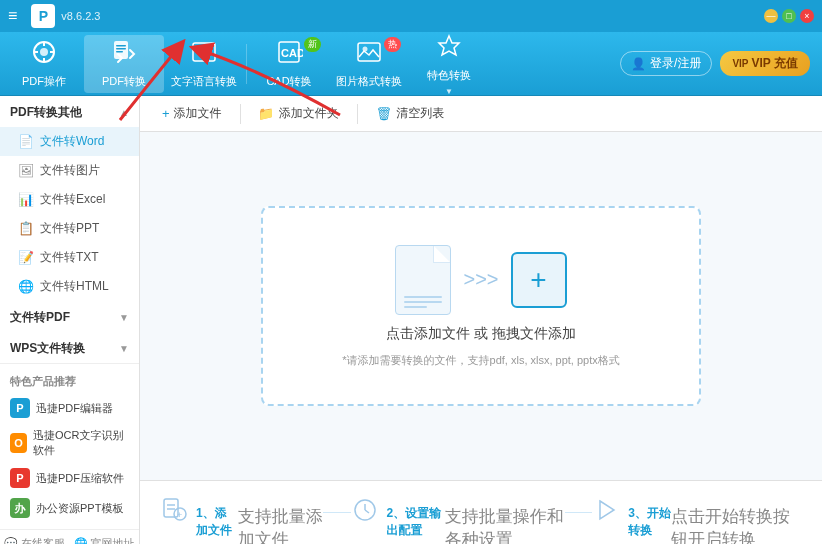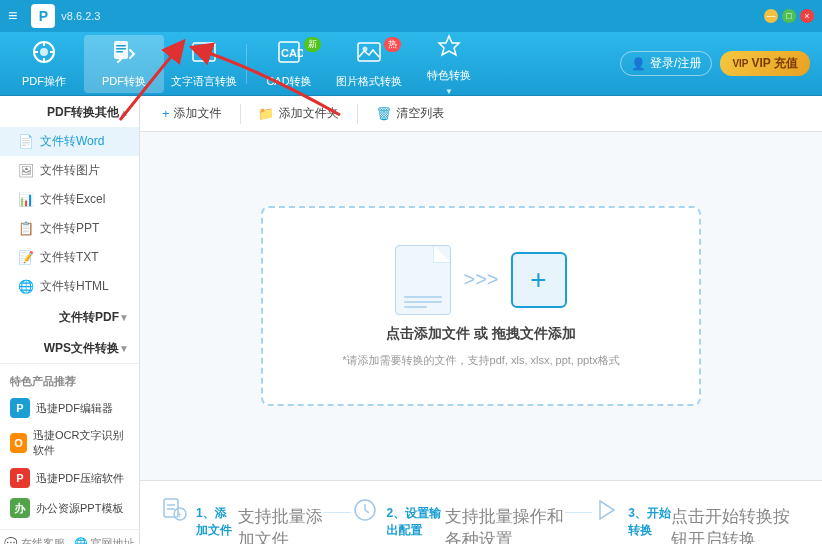--- a/index.html
+++ b/index.html
@@ -79,21 +79,21 @@
 
     
     .sidebar {
       width: 140px; min-width: 140px;
       background: white;
       border-right: 1px solid #e0e0e0;
       display: flex; flex-direction: column;
       overflow-y: auto;
     }
     .sidebar-section-header {
-      display: flex; align-items: center; justify-content: flex-end;
+      display: flex; align-items: center; justify-content: space-between;
       padding: 8px 10px 6px 10px;
       font-size: 12px; color: #333; font-weight: bold;
       cursor: pointer;
     }
     .sidebar-item {
       display: flex; align-items: center; gap: 6px;
       padding: 6px 10px 6px 18px;
       font-size: 12px; color: #555; cursor: pointer;
     }
     .sidebar-item.active { color: #1a9ed4; background: #e8f4fb; }
@@ -174,21 +174,21 @@
     .doc-line { height: 2px; background: #b8d8f0; border-radius: 1px; }
     .doc-line.short { width: 60%; }
     .arrow-icon { font-size: 20px; color: #a0c8e8; }
     .plus-box {
       width: 56px; height: 56px;
       border: 2px solid #1a9ed4; border-radius: 6px;
       display: flex; align-items: center; justify-content: center;
       background: #e8f4fb;
     }
     .plus-sign { font-size: 28px; color: #1a9ed4; font-weight: 300; line-height: 1; }
-    .drop-text { font-size: 14px; color: #444; font-weight: bold; }
+    .drop-text { font-size: 14px; color: #444; font-weight: normal; }
     .drop-hint { font-size: 11px; color: #999; }
 
     
     .bottom-steps {
       height: 64px; background: white;
       border-top: 1px solid #e0e0e0;
       display: flex; align-items: center; justify-content: space-around;
       padding: 0 20px;
     }
     .step { display: flex; align-items: center; gap: 8px; }

